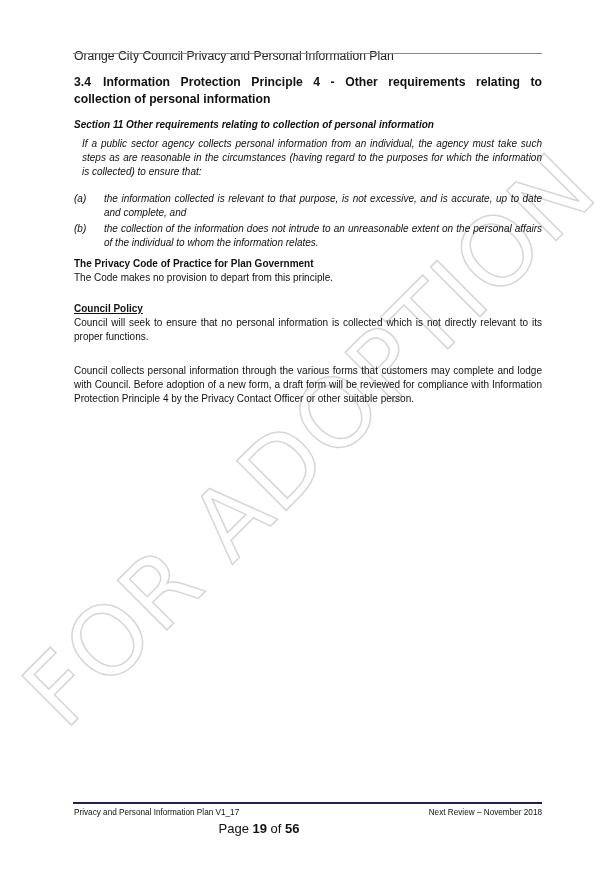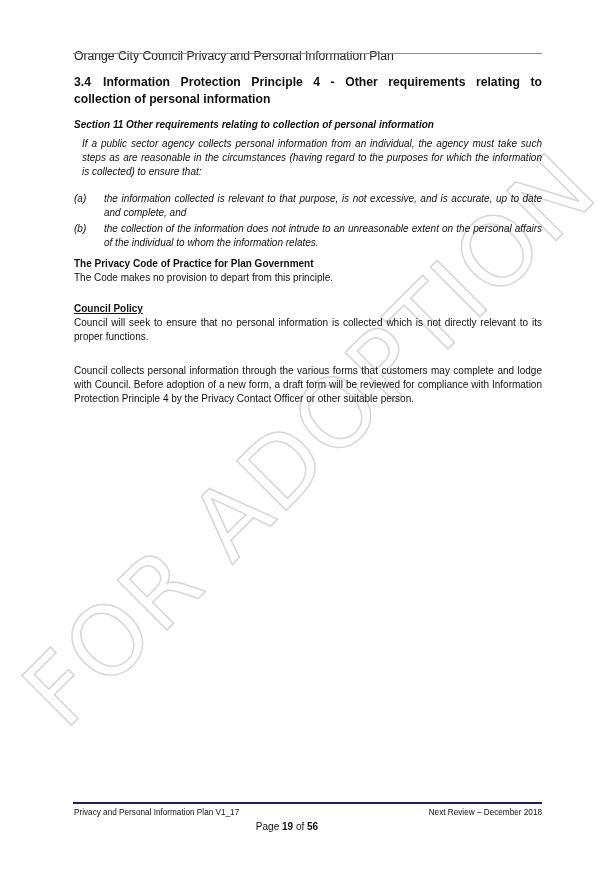--- a/index.html
+++ b/index.html
@@ -151,24 +151,23 @@
       font-size: 8.2px;
       color: #111111;
       z-index: 1;
     }
     .footer-page {
       position: absolute;
       left: 0;
       width: 518px;
       top: 821px;
       text-align: center;
-      font-size: 10px;
-      color: #111111;
-      z-index: 1;
-      margin-left: 28px;
+      font-size: 13px;
+      color: #111111;
+      z-index: 1;
     }
   </style>
 </head>
 <body>
 
 <div class="page">
 
   <div class="watermark">FOR ADOPTION</div>
 
   <div class="header-title">Orange City Council Privacy and Personal Information Plan</div>
@@ -197,16 +196,16 @@
     <p class="para">The Code makes no provision to depart from this principle.</p>
 
     <div class="block-heading spaced">Council Policy</div>
     <p class="para">Council will seek to ensure that no personal information is collected which is not directly relevant to its proper functions.</p>
     <p class="para spaced">Council collects personal information through the various forms that customers may complete and lodge with Council. Before adoption of a new form, a draft form will be reviewed for compliance with Information Protection Principle 4 by the Privacy Contact Officer or other suitable person.</p>
 
   </div>
 
   <div class="footer-rule"></div>
   <div class="footer-left">Privacy and Personal Information Plan V1_17</div>
-  <div class="footer-right">Next Review – December 2018</div>
+  <div class="footer-right">Next Review – November 2018</div>
   <div class="footer-page"><span>Page </span><b>19</b><span> of </span><b>56</b></div>
 
 </div>
 
 </body></html>

